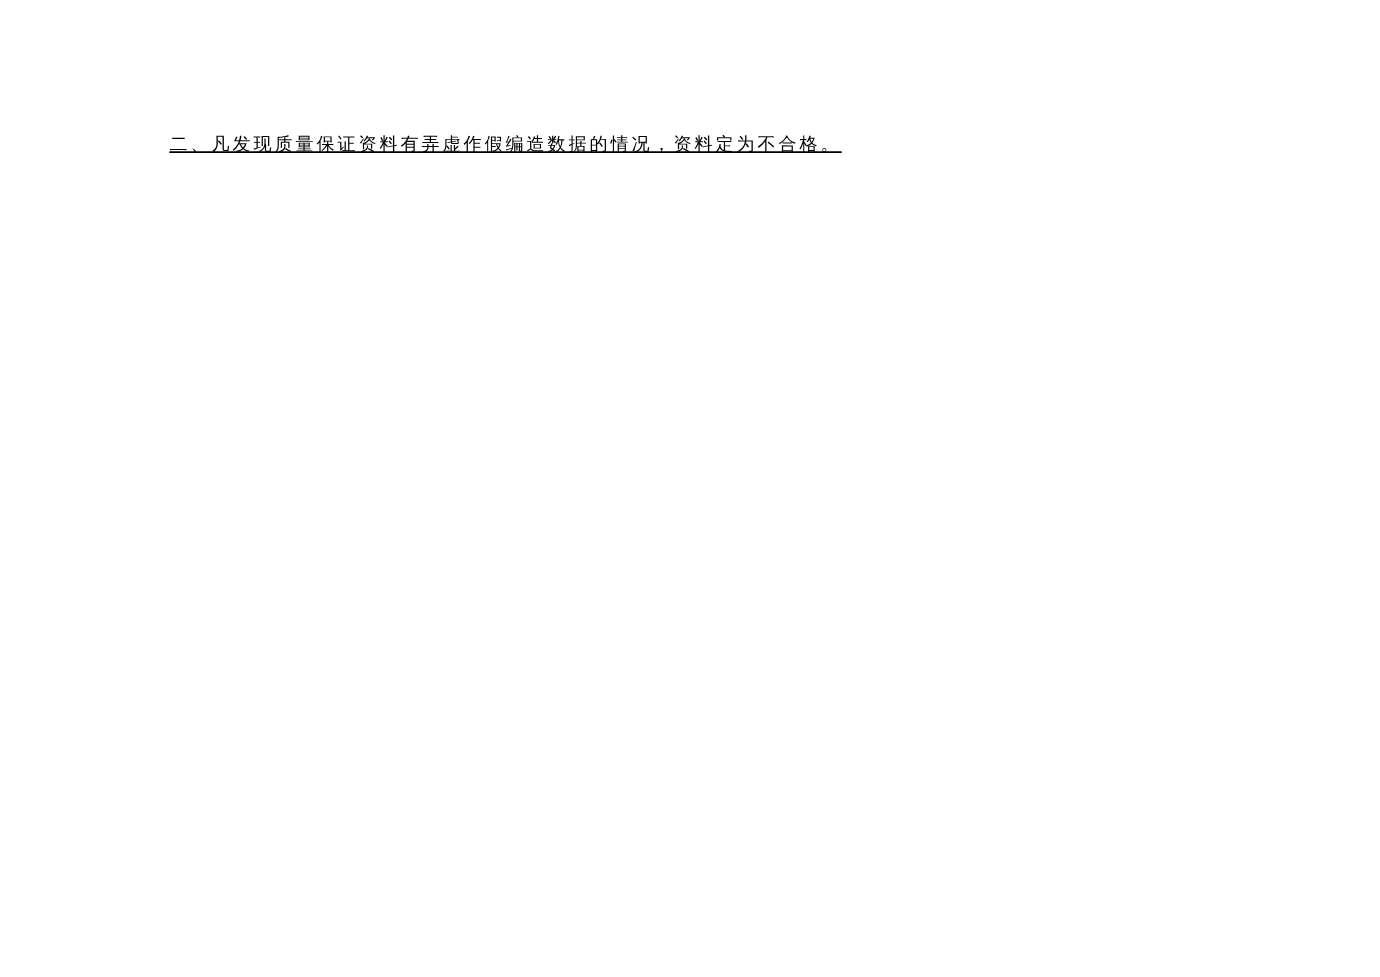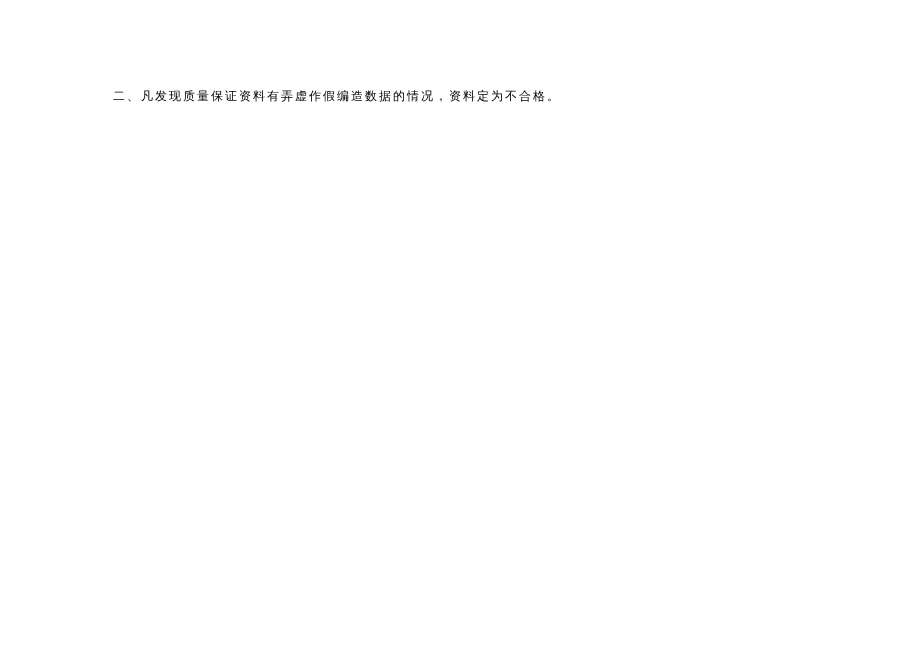--- a/index.html
+++ b/index.html
@@ -1,18 +1,19 @@
 <!DOCTYPE html>
 <html><head>
   <meta charset="utf-8">
   <style>
     * {
       margin: 10px;
       padding: 0;
       box-sizing: border-box;
+      text-decoration: underline;
     }
     body {
       width: 920px;
       height: 651px;
       background: #ffffff;
       font-family: "SimSun", "宋体", serif;
       position: relative;
     }
     .content {
       position: absolute;

